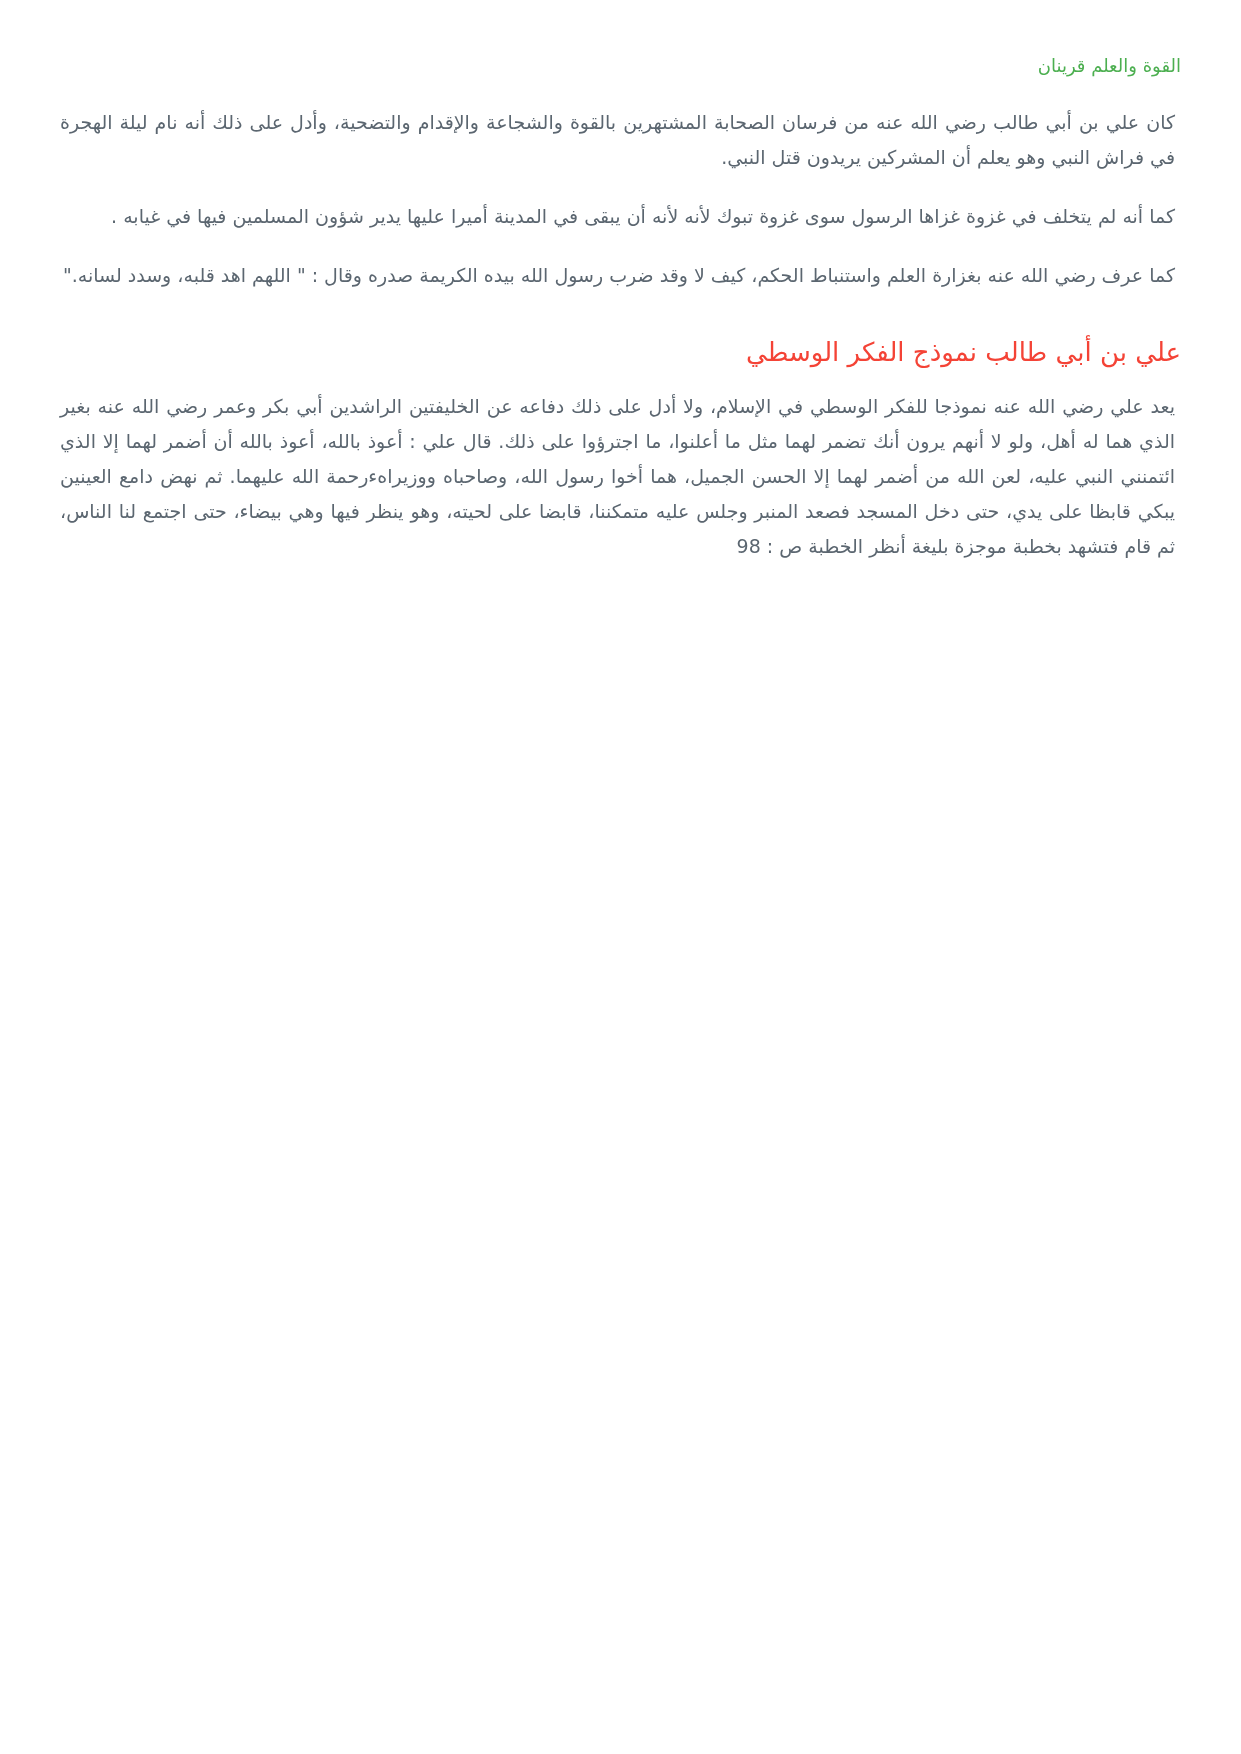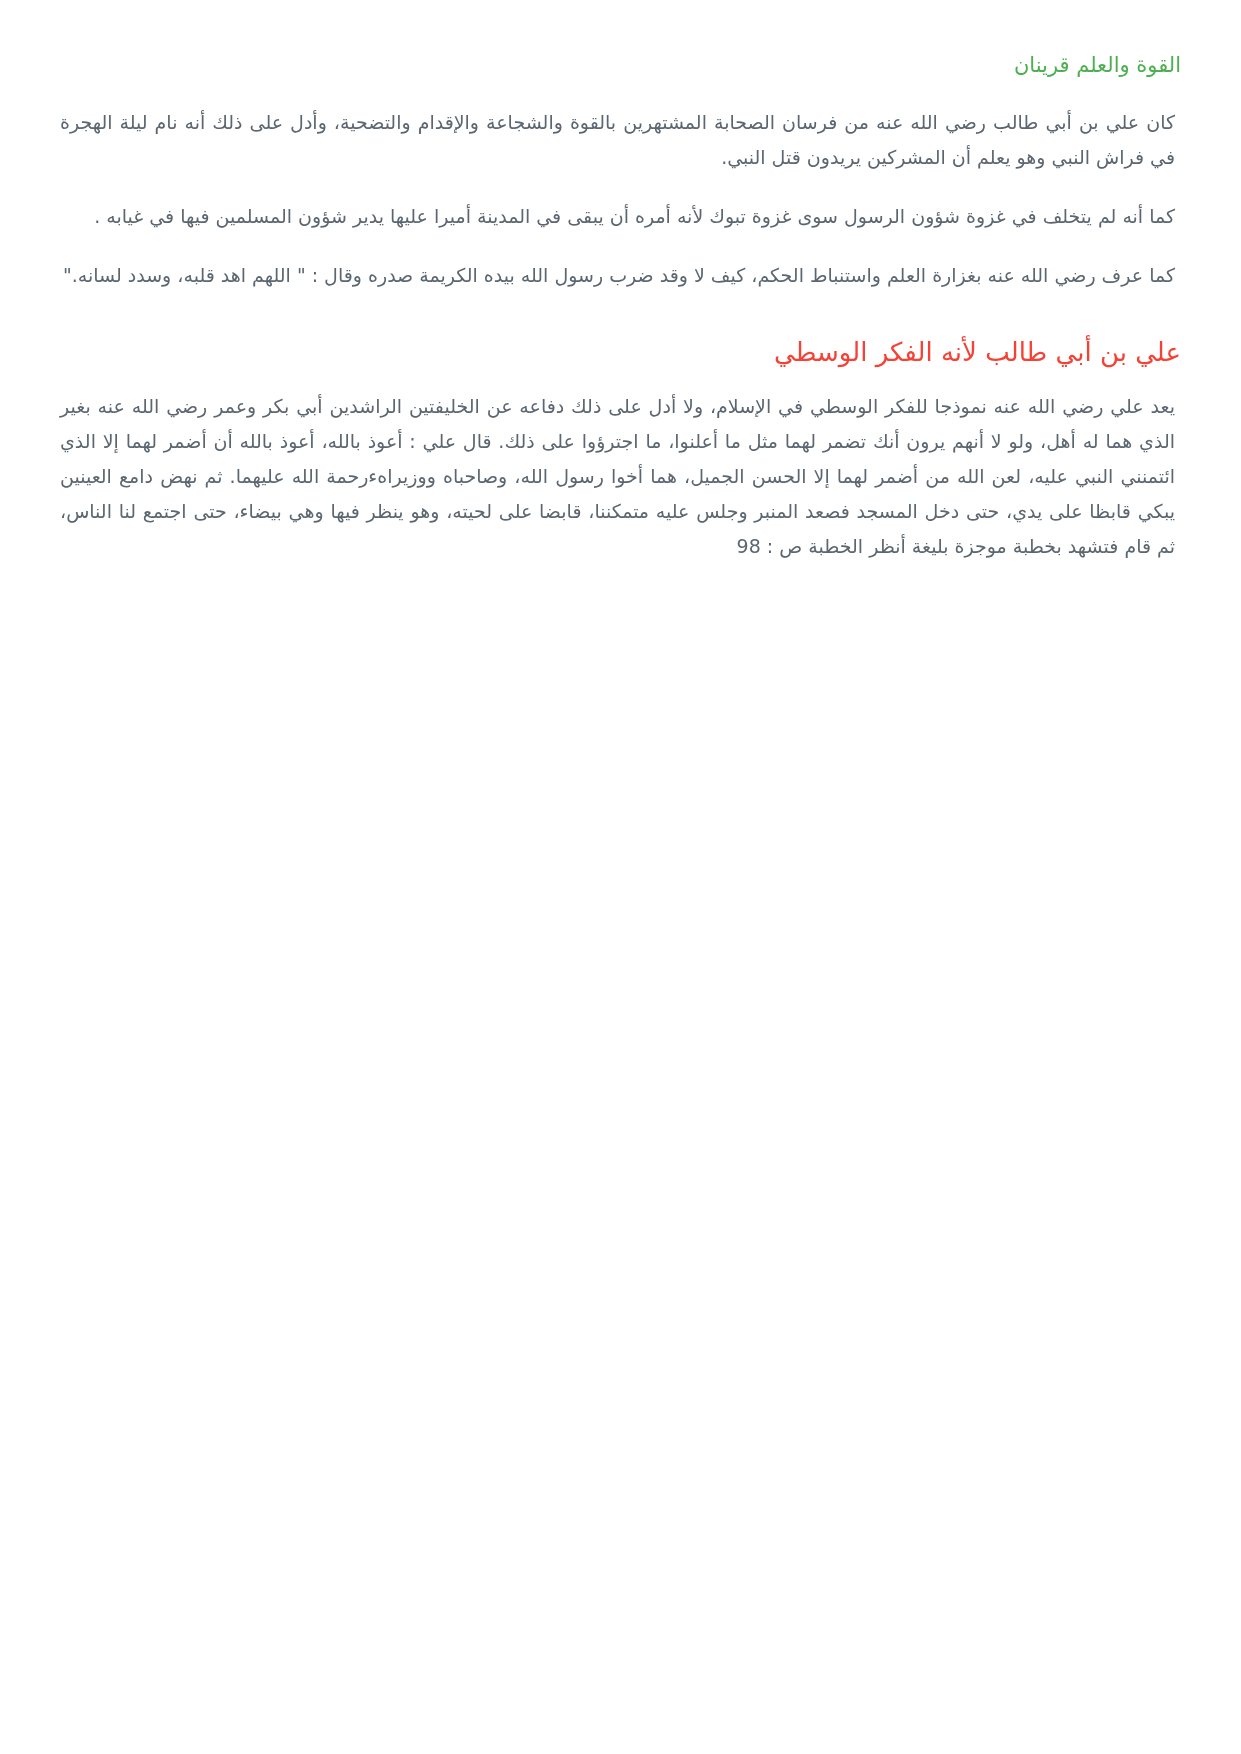--- a/index.html
+++ b/index.html
@@ -12,21 +12,21 @@
     height: 1754px;
     margin: 0 auto;
     background: #ffffff;
     box-sizing: border-box;
     padding: 50px 60px;
     direction: rtl;
     font-family: "DejaVu Sans", "Liberation Sans", sans-serif;
     overflow: hidden;
   }
   .heading-green {
-    font-size: 21px;
+    font-size: 18px;
     font-weight: normal;
     line-height: 31px;
     margin: 0 0 24px 0;
   }
   .heading-red {
     font-size: 26px;
     font-weight: normal;
     line-height: 38px;
     margin: 40px 0 18px 0;
     text-align: right;
@@ -42,21 +42,21 @@
 </style>
 </head>
 <body>
 
 <div class="page">
 
   <h2 class="heading-green" style="color: rgb(76, 175, 80);">القوة والعلم قرينان</h2>
 
   <p class="body-paragraph">كان علي بن أبي طالب رضي الله عنه من فرسان الصحابة المشتهرين بالقوة والشجاعة والإقدام والتضحية، وأدل على ذلك أنه نام ليلة الهجرة في فراش النبي  وهو يعلم أن المشركين يريدون قتل النبي.</p>
 
-  <p class="body-paragraph">كما أنه لم يتخلف في غزوة شؤون الرسول  سوى غزوة تبوك لأنه  أمره أن يبقى في المدينة أميرا عليها يدير شؤون المسلمين فيها في غيابه .</p>
+  <p class="body-paragraph">كما أنه لم يتخلف في غزوة غزاها الرسول  سوى غزوة تبوك لأنه  لأنه أن يبقى في المدينة أميرا عليها يدير شؤون المسلمين فيها في غيابه .</p>
 
   <p class="body-paragraph">كما عرف رضي الله عنه بغزارة العلم واستنباط الحكم، كيف لا وقد ضرب رسول الله  بيده الكريمة صدره وقال : " اللهم اهد قلبه، وسدد لسانه."</p>
 
-  <h2 class="heading-red" style="color: rgb(244, 67, 54);">علي بن أبي طالب لأنه الفكر الوسطي</h2>
+  <h2 class="heading-red" style="color: rgb(244, 67, 54);">علي بن أبي طالب نموذج الفكر الوسطي</h2>
 
   <p class="body-paragraph">يعد علي رضي الله عنه نموذجا للفكر الوسطي في الإسلام، ولا أدل على ذلك دفاعه عن الخليفتين الراشدين أبي بكر وعمر  رضي الله عنه بغير الذي هما له أهل، ولو لا أنهم يرون أنك تضمر لهما مثل ما أعلنوا، ما اجترؤوا على ذلك. قال علي : أعوذ بالله، أعوذ بالله أن أضمر لهما إلا الذي ائتمنني النبي  عليه، لعن الله من أضمر لهما إلا الحسن الجميل، هما أخوا رسول الله، وصاحباه ووزيراهءرحمة الله عليهما. ثم نهض دامع العينين يبكي قابظا على يدي، حتى دخل المسجد فصعد المنبر وجلس عليه متمكننا، قابضا على لحيته، وهو ينظر فيها وهي بيضاء، حتى اجتمع لنا الناس، ثم قام فتشهد بخطبة موجزة بليغة  أنظر الخطبة ص : 98</p>
 
 </div>
 
 </body></html>

